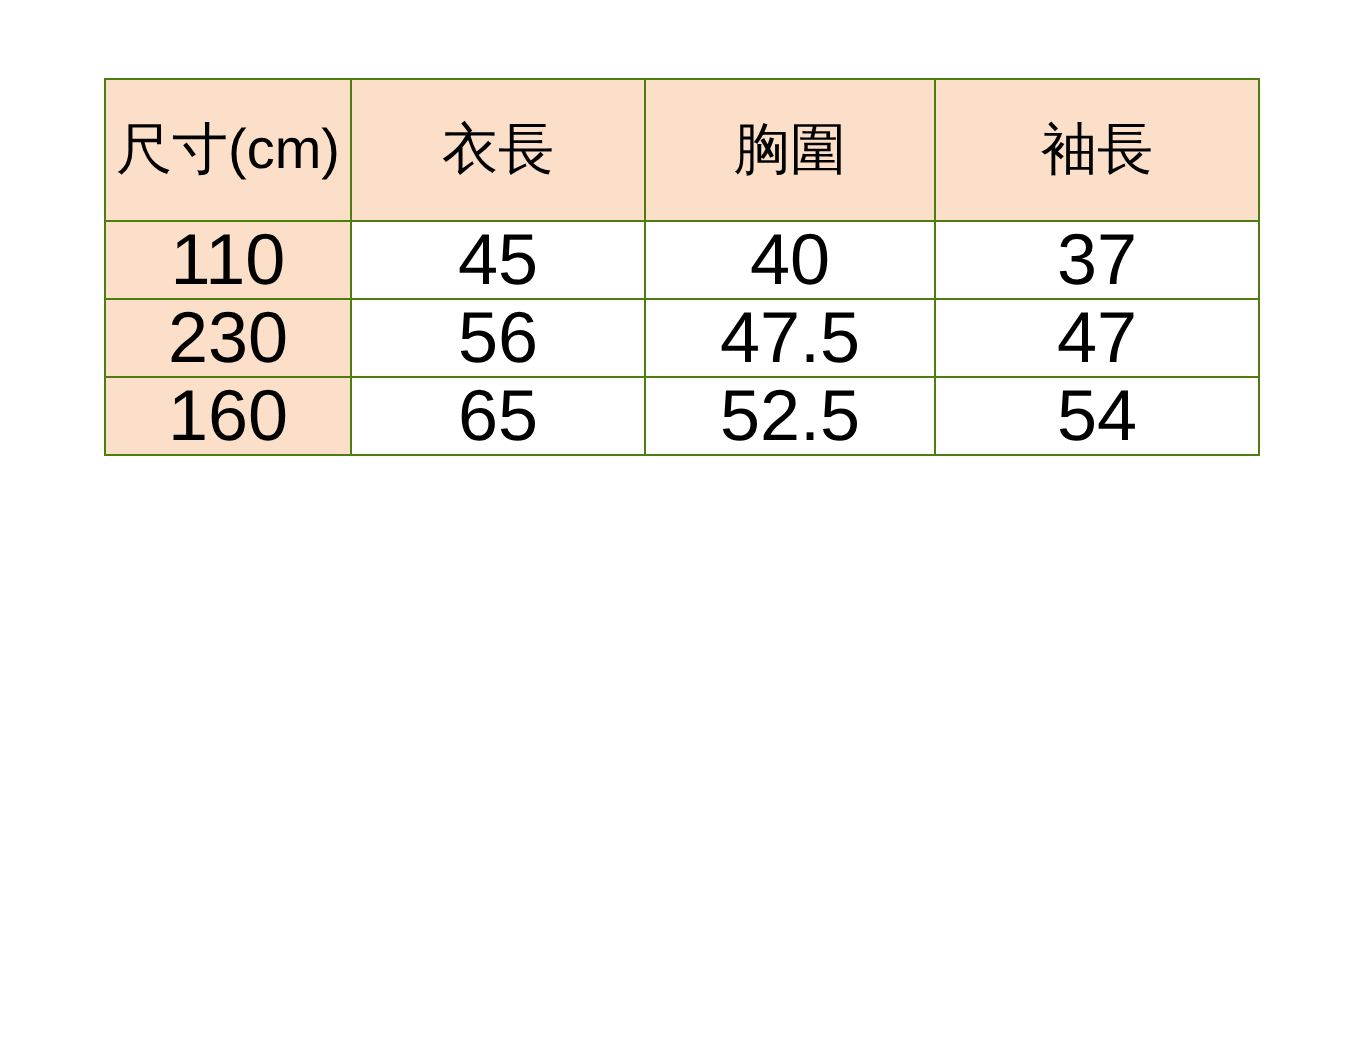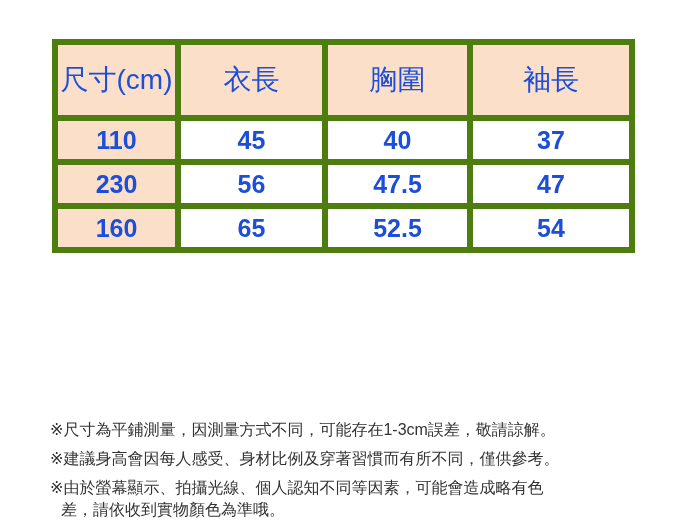--- a/index.html
+++ b/index.html
@@ -21,37 +21,37 @@
     top: 39px;
     border-collapse: collapse;
     table-layout: fixed;
   }
   col.c0 { width: 123px; }
   col.c1 { width: 147px; }
   col.c2 { width: 145px; }
   col.c3 { width: 162px; }
   .size-table th,
   .size-table td {
-    border: 6px solid #4d7c0f;
+    border: 1px solid #4d7c0f;
     text-align: center;
     vertical-align: middle;
-    color: #1d4ed8;
+    color: #000000;
     padding: 0;
   }
   .size-table th {
     height: 70px;
     background: #fbdfc9;
     font-size: 28px;
     font-weight: 500;
   }
   .size-table td {
     height: 38px;
     background: #ffffff;
-    font-size: 25px;
-    font-weight: 700;
+    font-size: 36px;
+    font-weight: 400;
     line-height: 38px;
   }
   .size-table td.size-col {
     background: #fbdfc9;
   }
   .notes {
     position: absolute;
     left: 50px;
     top: 419px;
     font-size: 16px;
@@ -100,26 +100,14 @@
       </tr>
       <tr>
         <td class="size-col">160</td>
         <td>65</td>
         <td>52.5</td>
         <td>54</td>
       </tr>
     </tbody>
   </table>
 
-  <div class="notes">
-    <p>
-      <span>※尺寸為平鋪測量，因測量方式不同，可能存在1-3cm誤差，敬請諒解。</span>
-    </p>
-    <p>
-      <span>※建議身高會因每人感受、身材比例及穿著習慣而有所不同，僅供參考。</span>
-    </p>
-    <p>
-      <span>※由於螢幕顯示、拍攝光線、個人認知不同等因素，可能會造成略有色</span><br>
-      <span class="wrap-line">差，請依收到實物顏色為準哦。</span>
-    </p>
-  </div>
 
 </div>
 
 </body></html>

